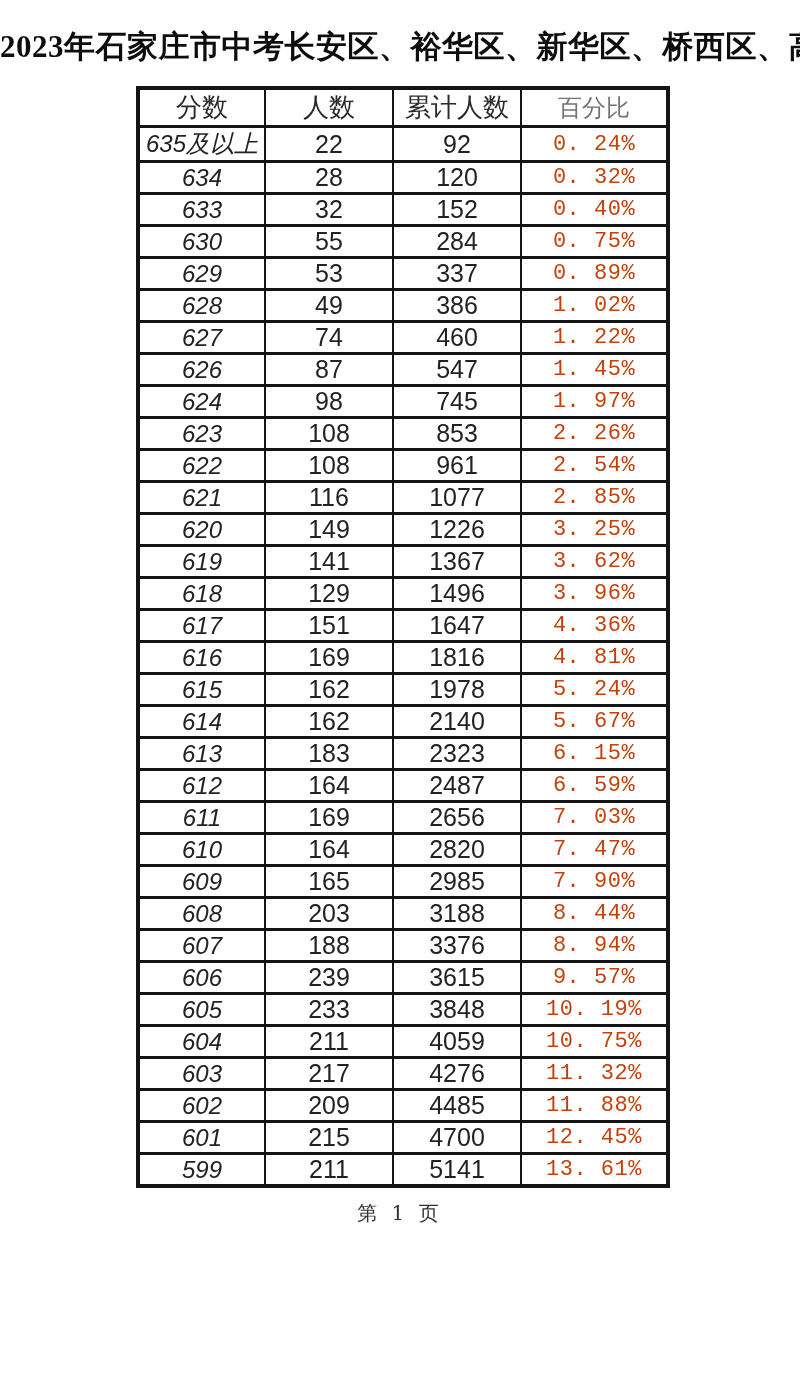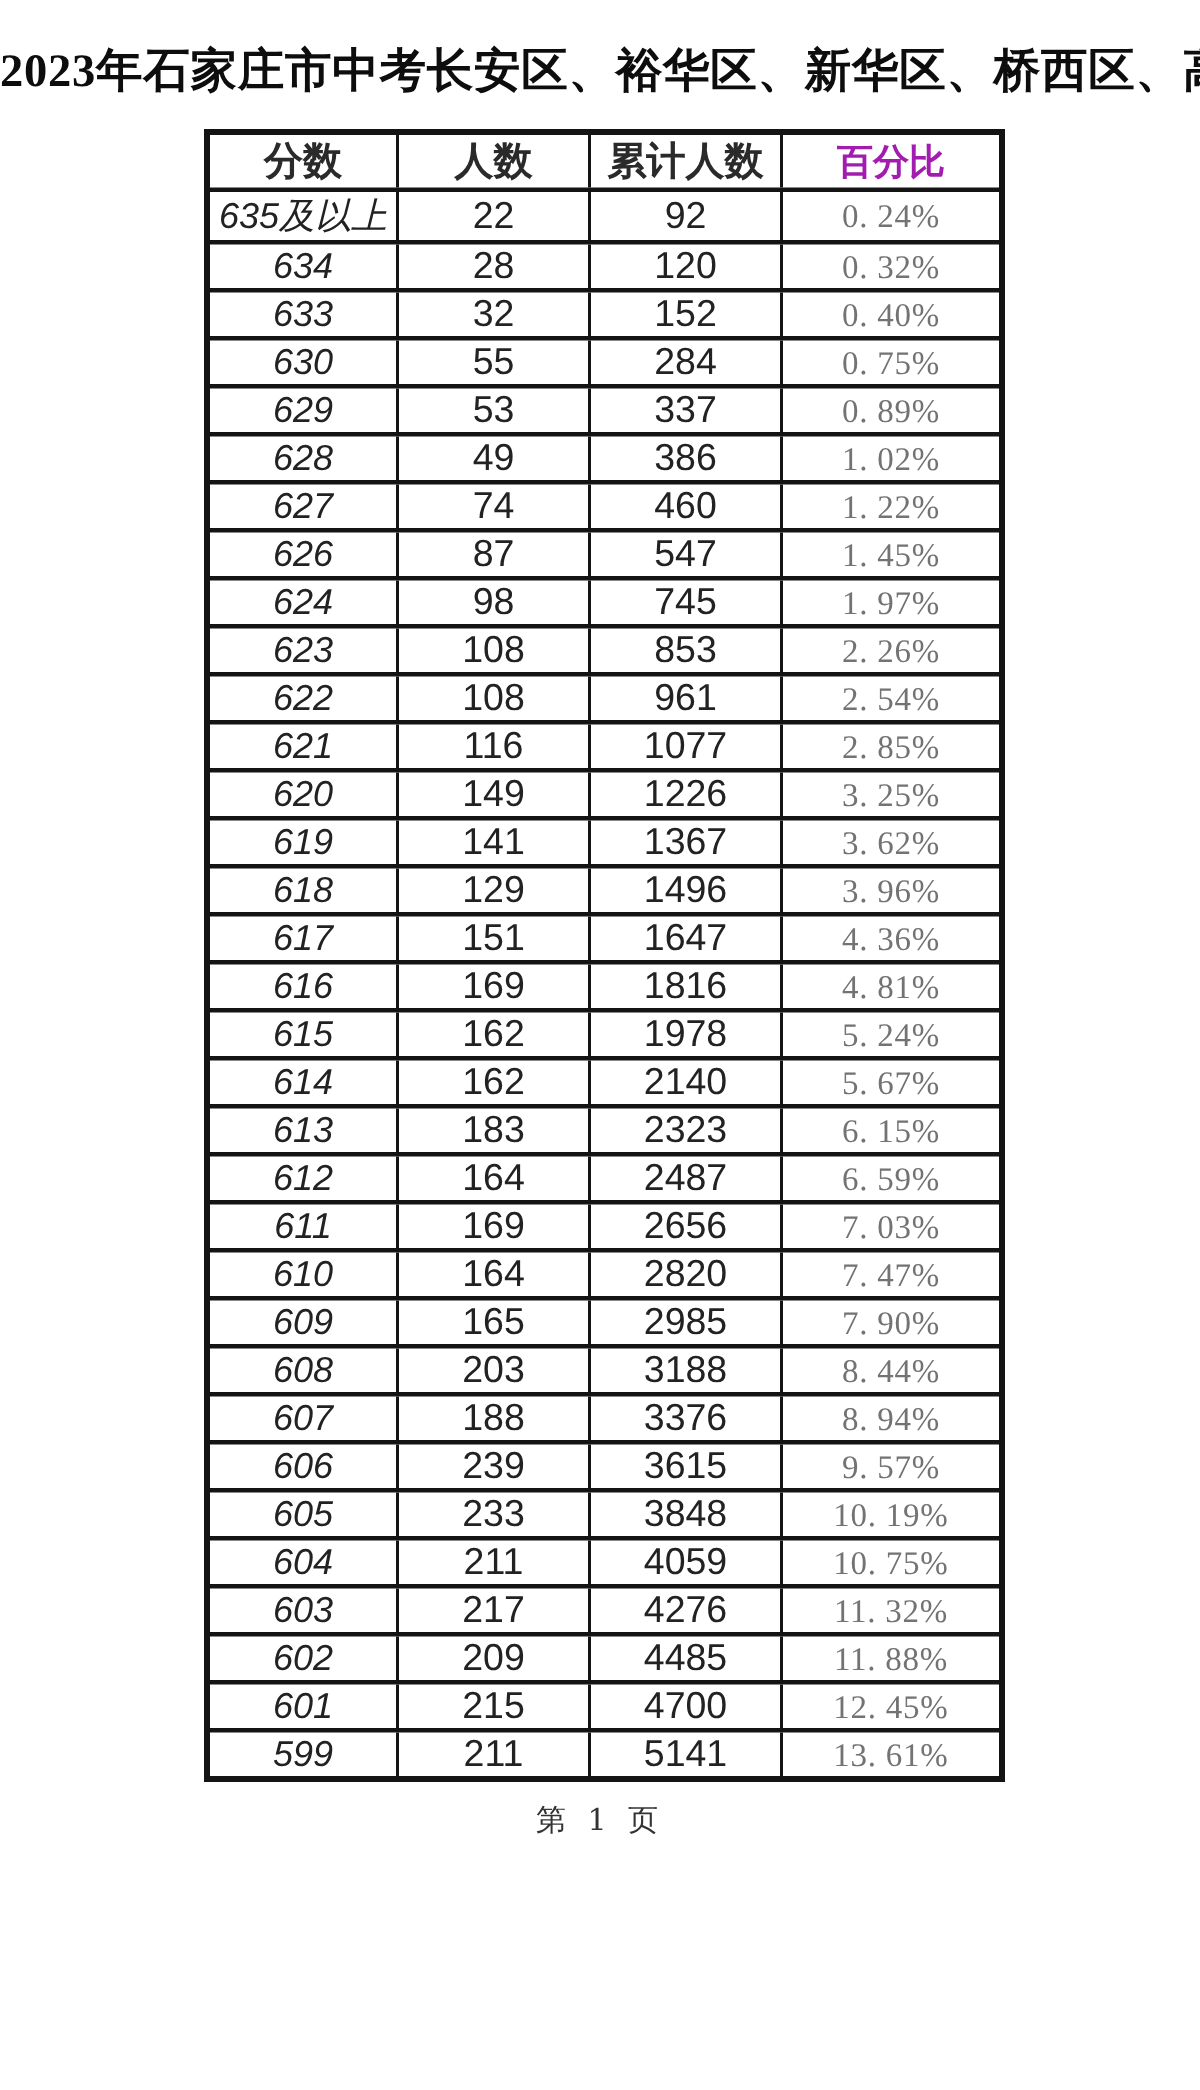--- a/index.html
+++ b/index.html
@@ -47,38 +47,38 @@
     overflow: hidden;
     white-space: nowrap;
   }
   .score-table col.c-score   { width: 127px; }
   .score-table col.c-count   { width: 128px; }
   .score-table col.c-cum     { width: 128px; }
   .score-table col.c-percent { width: 147px; }
   .score-table thead th {
     height: 28px;
     font-size: 26px;
-    font-weight: bold;
+    font-weight: normal;
     color: #2a2a2a;
     font-family: "Liberation Sans", sans-serif;
   }
   .score-table thead th.pct-head {
     font-family: "DejaVu Serif", serif;
-    color: #a21caf;
+    color: #737373;
     font-size: 24px;
   }
   .score-table tbody td {
     height: 25.7px;
     font-size: 25px;
     color: #222222;
   }
   .score-table tbody td.pct {
-    font-family: Liberation Serif, serif;
+    font-family: Liberation Mono, monospace;
     font-size: 22px;
-    color: #737373;
+    color: #c2410c;
     letter-spacing: 0.5px;
   }
   .score-table tbody td.score-label {
     font-size: 24px;
     font-style: italic;
   }
   .page-footer {
     margin-top: 12px;
     text-align: center;
     font-family: "DejaVu Serif", serif;

